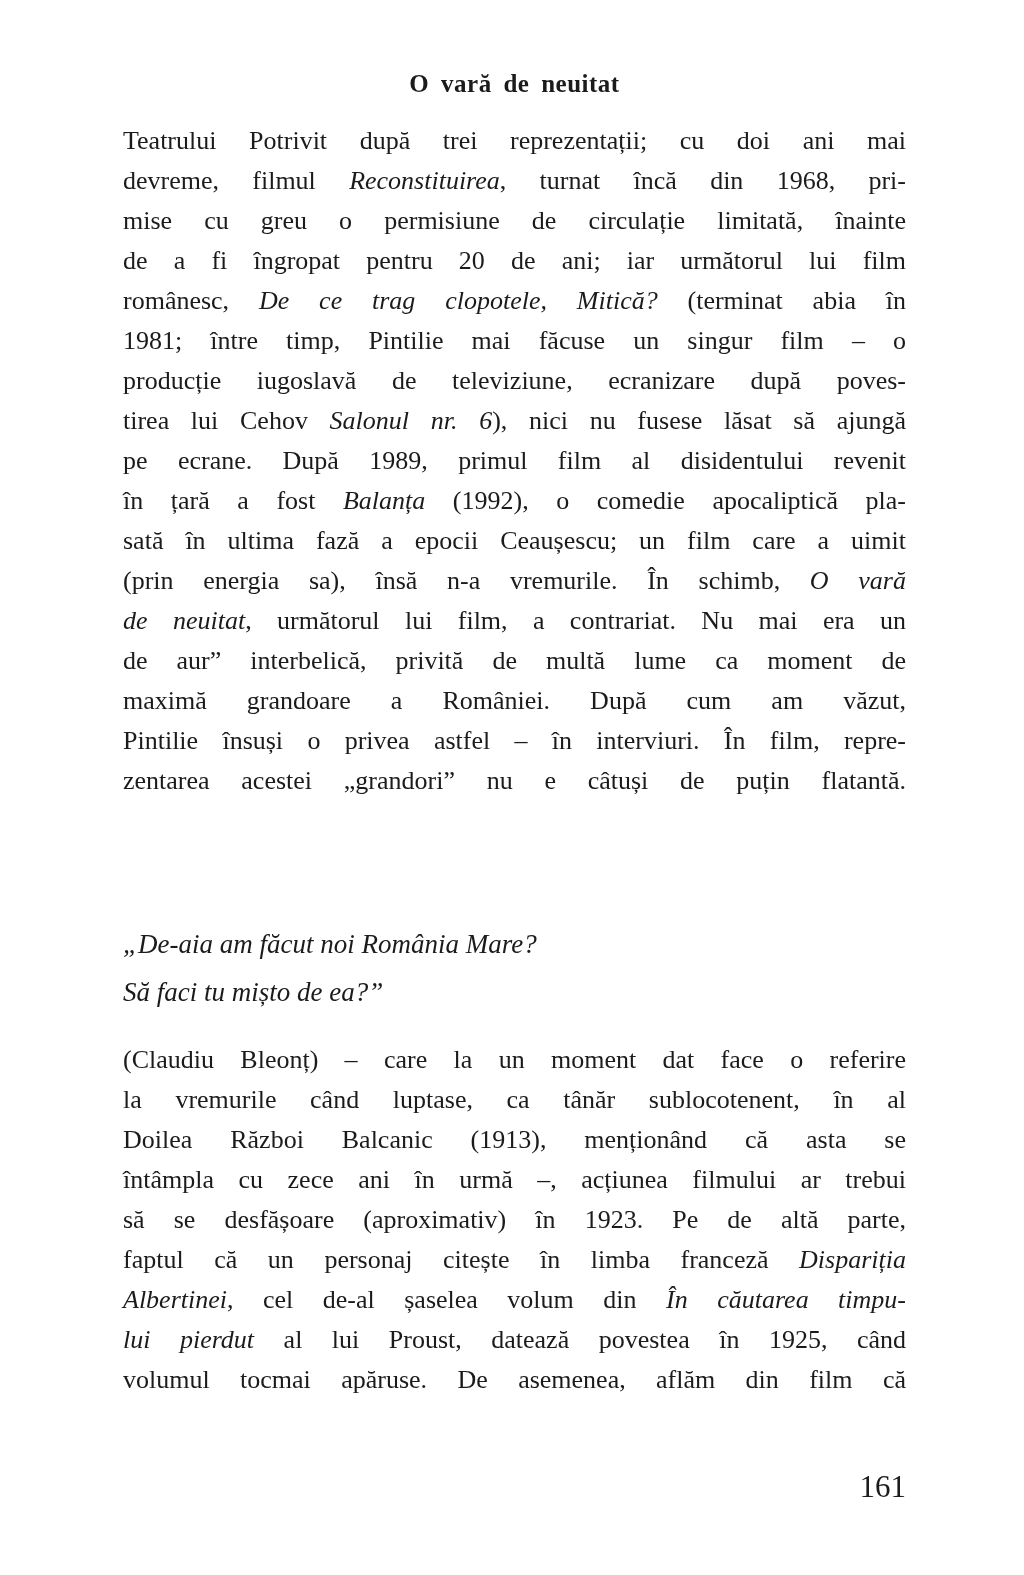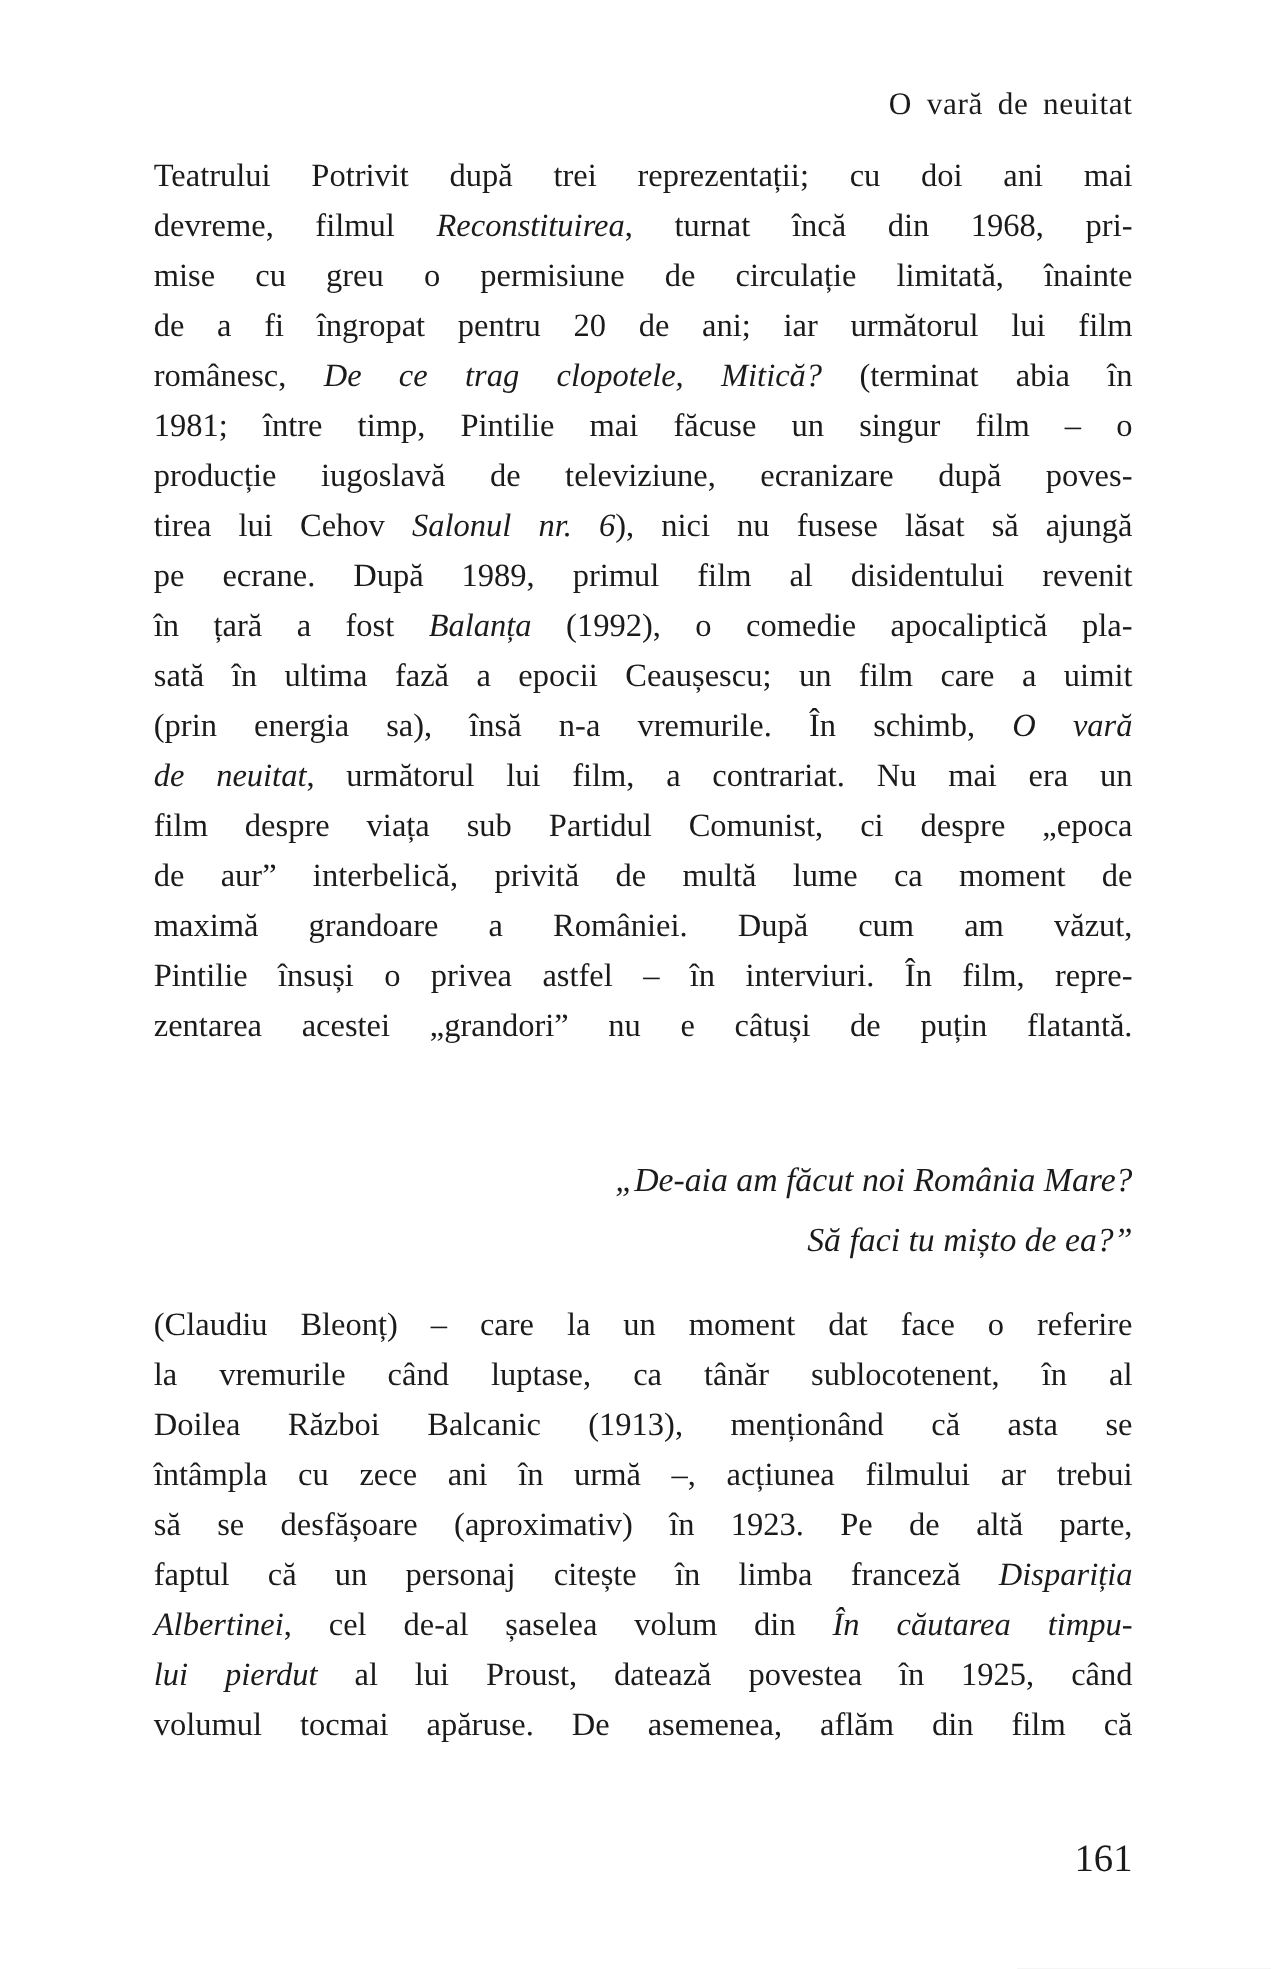--- a/index.html
+++ b/index.html
@@ -11,25 +11,26 @@
     font-family: "Liberation Serif", serif;
     color: #1b1b1b;
     margin: 0 auto;
     overflow: hidden;
   }
   .running-header {
     position: absolute;
     top: 66px;
     left: 123px;
     width: 783px;
-    text-align: right;
+    text-align: center;
     font-size: 25px;
     line-height: 36px;
     word-spacing: 5px;
     letter-spacing: 0.5px;
+    font-weight: bold;
   }
   .para {
     position: absolute;
     left: 123px;
     width: 783px;
     font-size: 26px;
   }
   .para .line {
     line-height: 40px;
     min-height: 40px;
@@ -38,21 +39,21 @@
   }
   .para .line.indent { text-indent: 24px; }
   .para-1 { top: 121px; }
   .para-2 { top: 1040px; }
   .it { font-style: italic; margin-top: 21px; }
   .quote-heading {
     position: absolute;
     top: 920px;
     left: 123px;
     width: 783px;
-    text-align: right;
+    text-align: left;
     font-style: italic;
     font-size: 27px;
   }
   .quote-heading .quote-line { line-height: 48px; }
   .page-number {
     position: absolute;
     top: 1467px;
     left: 123px;
     width: 783px;
     text-align: right;
@@ -74,21 +75,20 @@
       <div class="line"><span>de a fi îngropat pentru 20 de ani; iar următorul lui film</span></div>
       <div class="line"><span>românesc, </span><span class="it">De ce trag clopotele, Mitică?</span><span> (terminat abia în</span></div>
       <div class="line"><span>1981; între timp, Pintilie mai făcuse un singur film – o</span></div>
       <div class="line"><span>producție iugoslavă de televiziune, ecranizare după poves-</span></div>
       <div class="line"><span>tirea lui Cehov </span><span class="it">Salonul nr. 6</span><span>), nici nu fusese lăsat să ajungă</span></div>
       <div class="line"><span>pe ecrane. După 1989, primul film al disidentului revenit</span></div>
       <div class="line"><span>în țară a fost </span><span class="it">Balanța</span><span> (1992), o comedie apocaliptică pla-</span></div>
       <div class="line"><span>sată în ultima fază a epocii Ceaușescu; un film care a uimit</span></div>
       <div class="line"><span>(prin energia sa), însă n-a vremurile. În schimb, </span><span class="it">O vară</span></div>
       <div class="line"><span class="it">de neuitat</span><span>, următorul lui film, a contrariat. Nu mai era un</span></div>
-      <div class="line"><span>film despre viața sub Partidul Comunist, ci despre „epoca</span></div>
       <div class="line"><span>de aur” interbelică, privită de multă lume ca moment de</span></div>
       <div class="line"><span>maximă grandoare a României. După cum am văzut,</span></div>
       <div class="line"><span>Pintilie însuși o privea astfel – în interviuri. În film, repre-</span></div>
       <div class="line"><span>zentarea acestei „grandori” nu e câtuși de puțin flatantă.</span></div>
     </div>
 
   <div class="quote-heading">
     <div class="quote-line">„De-aia am făcut noi România Mare?</div>
     <div class="quote-line">Să faci tu mișto de ea?”</div>
   </div>

